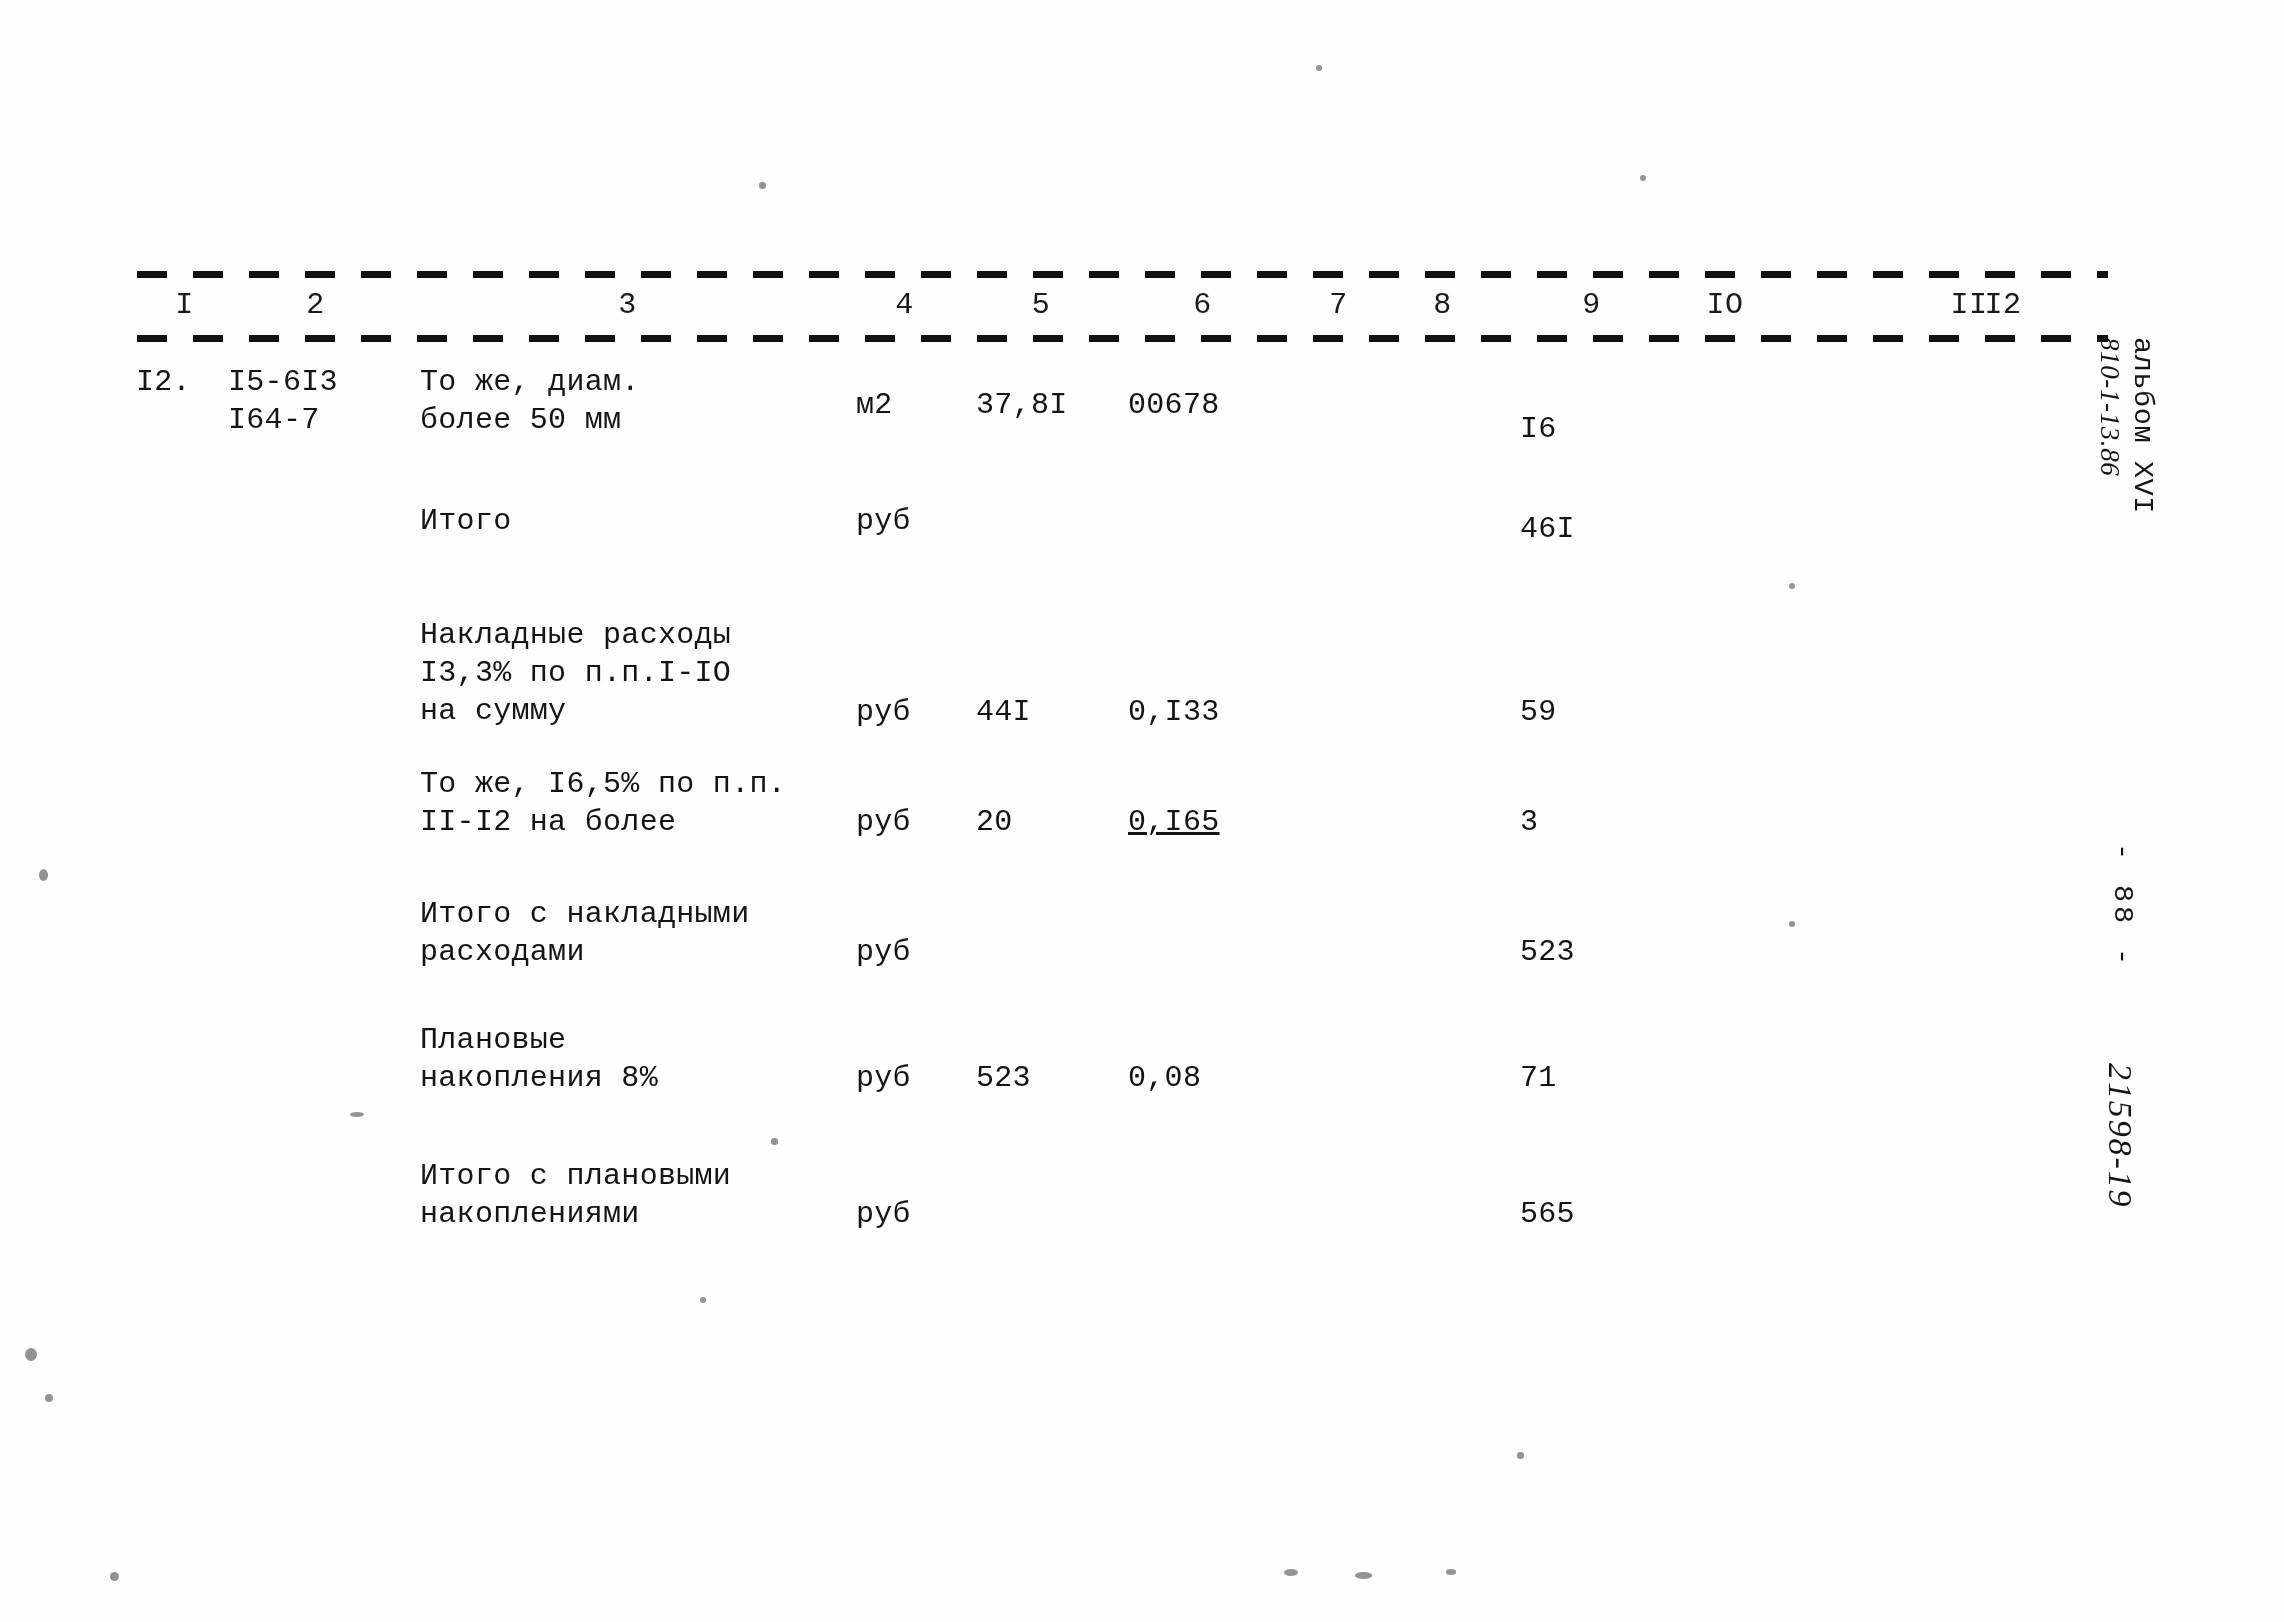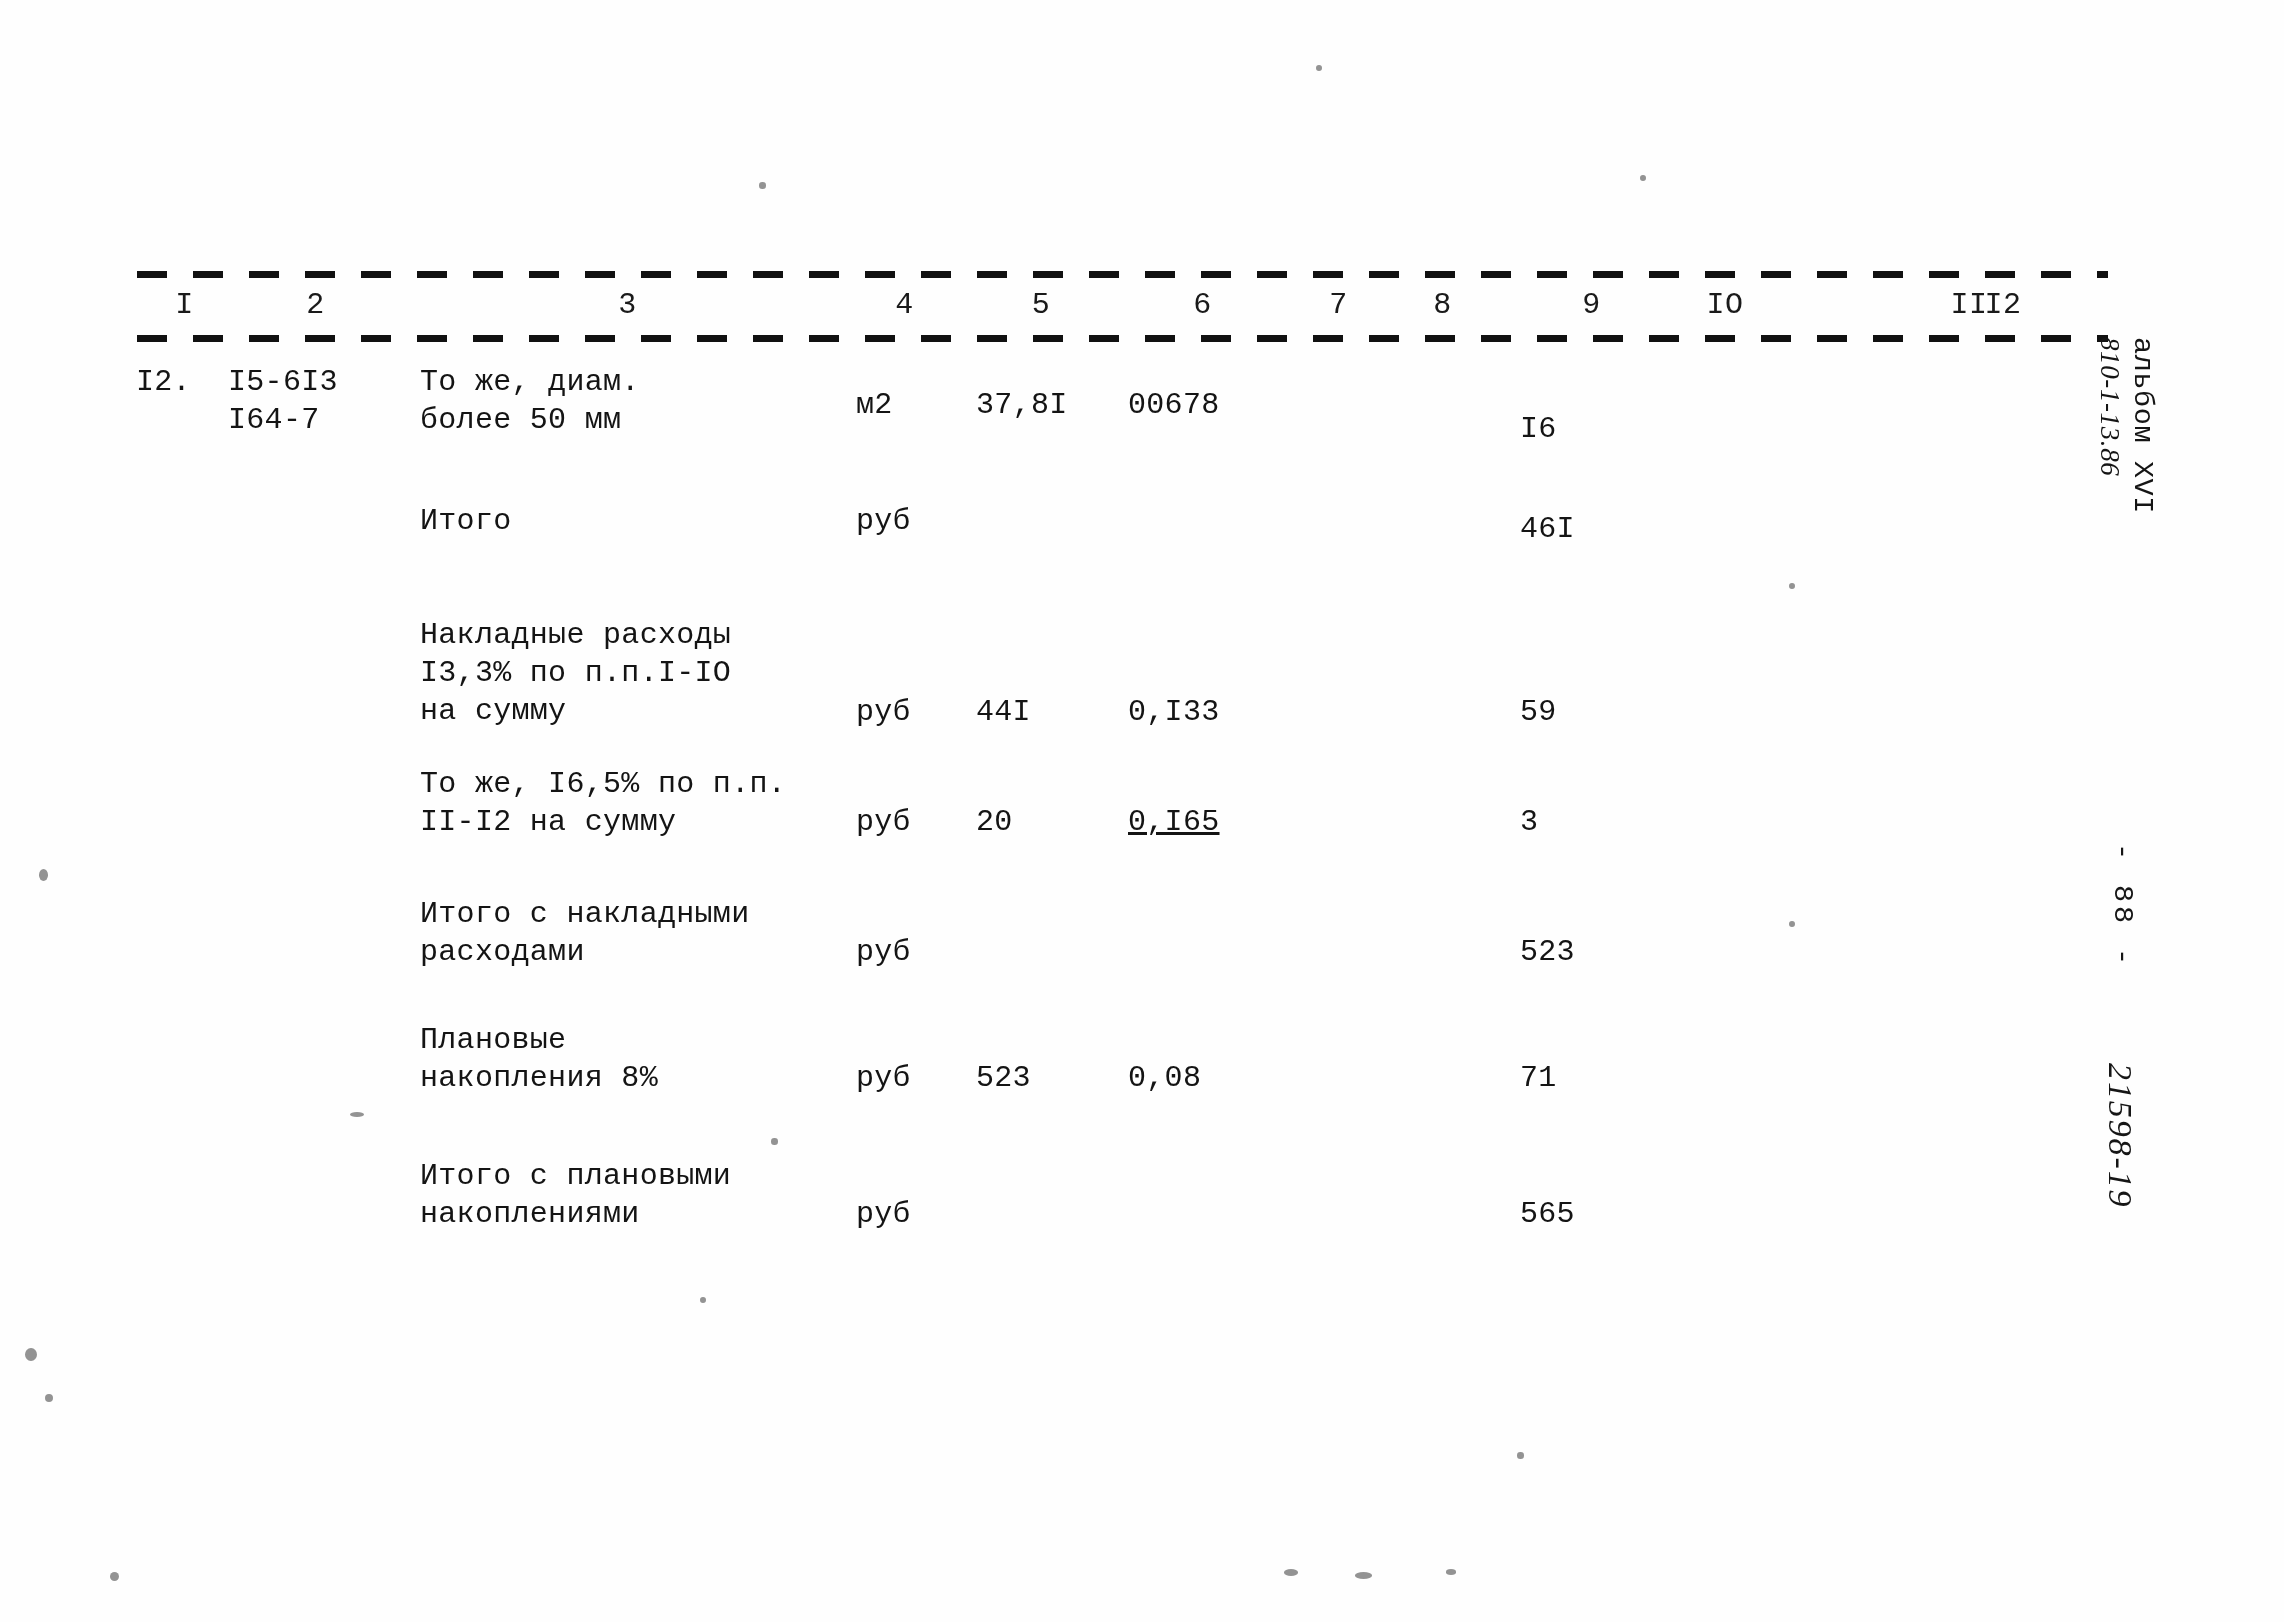--- a/index.html
+++ b/index.html
@@ -219,21 +219,21 @@
         <div class="cell num  c9" style="top:77px;">59</div>
         <div class="cell num  c10" style="top:77px;"></div>
         <div class="cell num  c11" style="top:77px;"></div>
         <div class="cell num  c12" style="top:77px;"></div>
       </div>
 
       <div class="row" style="top:402px;">
         <div class="cell num  c1" style="top:0px;"></div>
         <div class="cell num  c2" style="top:0px;"></div>
         <div class="cell desc c3" style="top:0px;">То же, I6,5% по п.п.
-II-I2 на сумму</div>
+II-I2 на более</div>
         <div class="cell num  c4" style="top:38px;">руб</div>
         <div class="cell num  c5" style="top:38px;">20</div>
         <div class="cell num  c6" style="top:38px;text-decoration:underline;">0,I65</div>
         <div class="cell num  c7" style="top:38px;"></div>
         <div class="cell num  c8" style="top:38px;"></div>
         <div class="cell num  c9" style="top:38px;">3</div>
         <div class="cell num  c10" style="top:38px;"></div>
         <div class="cell num  c11" style="top:38px;"></div>
         <div class="cell num  c12" style="top:38px;"></div>
       </div>

